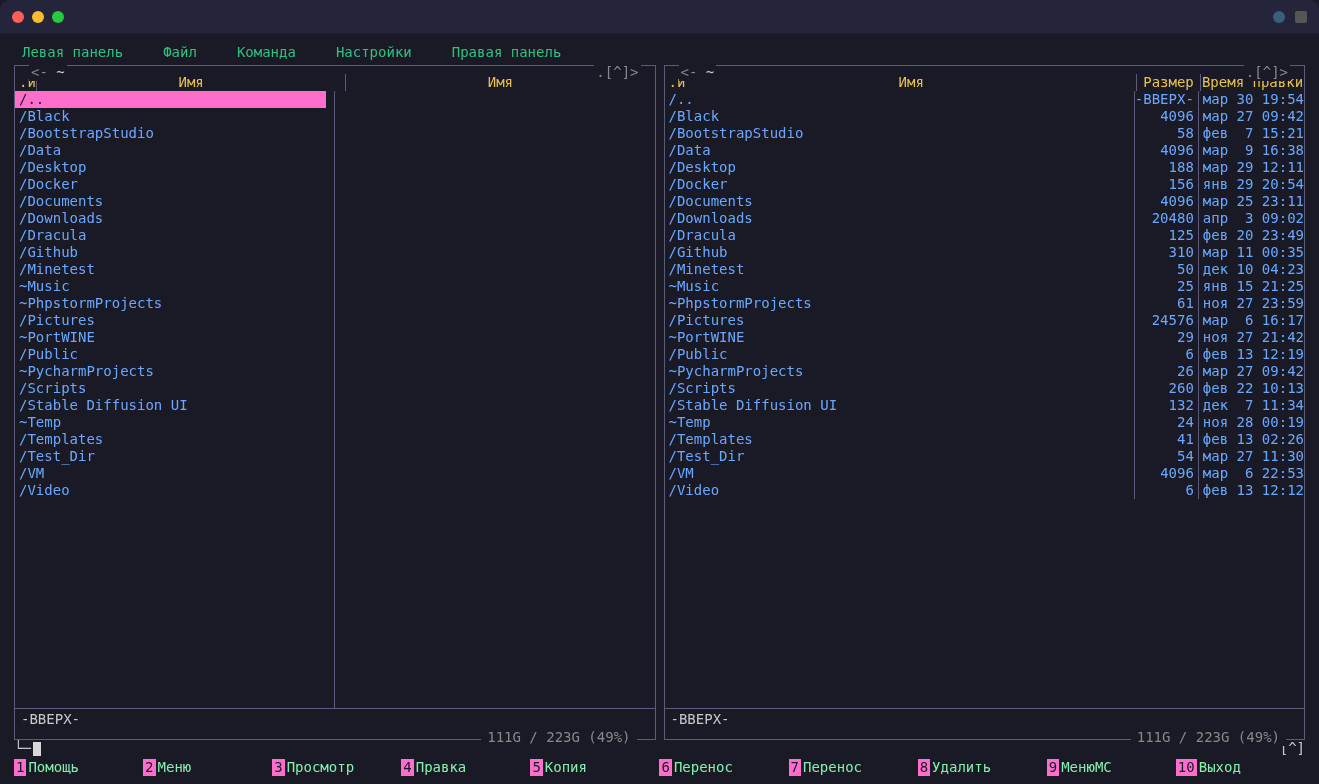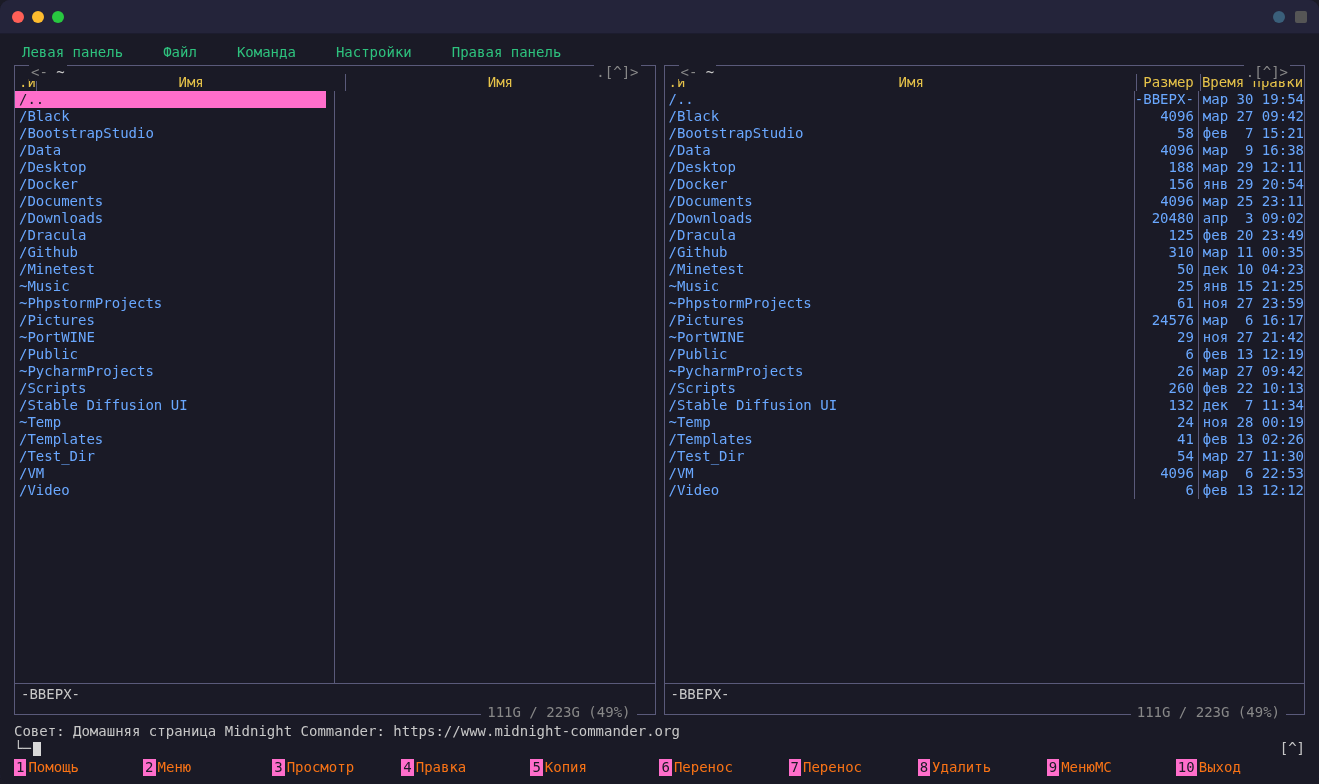--- a/index.html
+++ b/index.html
@@ -107,21 +107,21 @@
 
   .hint { color:#c8c8c8; padding-top:8px; }
   .prompt-line { color:#c8c8c8; display:flex; align-items:center; gap:2px; }
   .prompt-line .caret { display:inline-block; width:8px; height:14px;
                         background:#d8d8d8; }
   .prompt-right { margin-left:auto; color:#c8c8c8; }
 
   .fkeys { display:flex; gap:0; padding-top:2px; }
   .fkey { flex:1; display:flex; align-items:center; }
   .fkey .num { background:#ff6ecb; color:#1a1a26; padding:0 2px; }
-  .fkey .lbl { color:#f97316; padding-left:2px; }
+  .fkey .lbl { color:#86efac; padding-left:2px; }
 </style>
 </head>
 <body>
 
 <div class="window">
 
   <div class="titlebar">
     <div class="traffic">
       <div class="dot red"></div>
       <div class="dot yellow"></div>
@@ -211,21 +211,20 @@
             <div class="row"><span class="rn">/Video</span><span class="rs">6</span><span class="rt">фев 13 12:12</span></div>
           </div>
         <div class="panel-mini">-ВВЕРХ-</div>
         <div class="panel-bottom">
           <div class="disk">111G / 223G (49%)</div>
         </div>
       </div>
 
     </div>
 
-    <div class="hint">Совет: Домашняя страница Midnight Commander: https://www.midnight-commander.org</div>
 
     <div class="prompt-line">
       <span>└─</span>
       <span class="caret"></span>
       <span class="prompt-right">[^]</span>
     </div>
 
     <div class="fkeys" id="fkeys">
         <div class="fkey">
           <span class="num">1</span>

